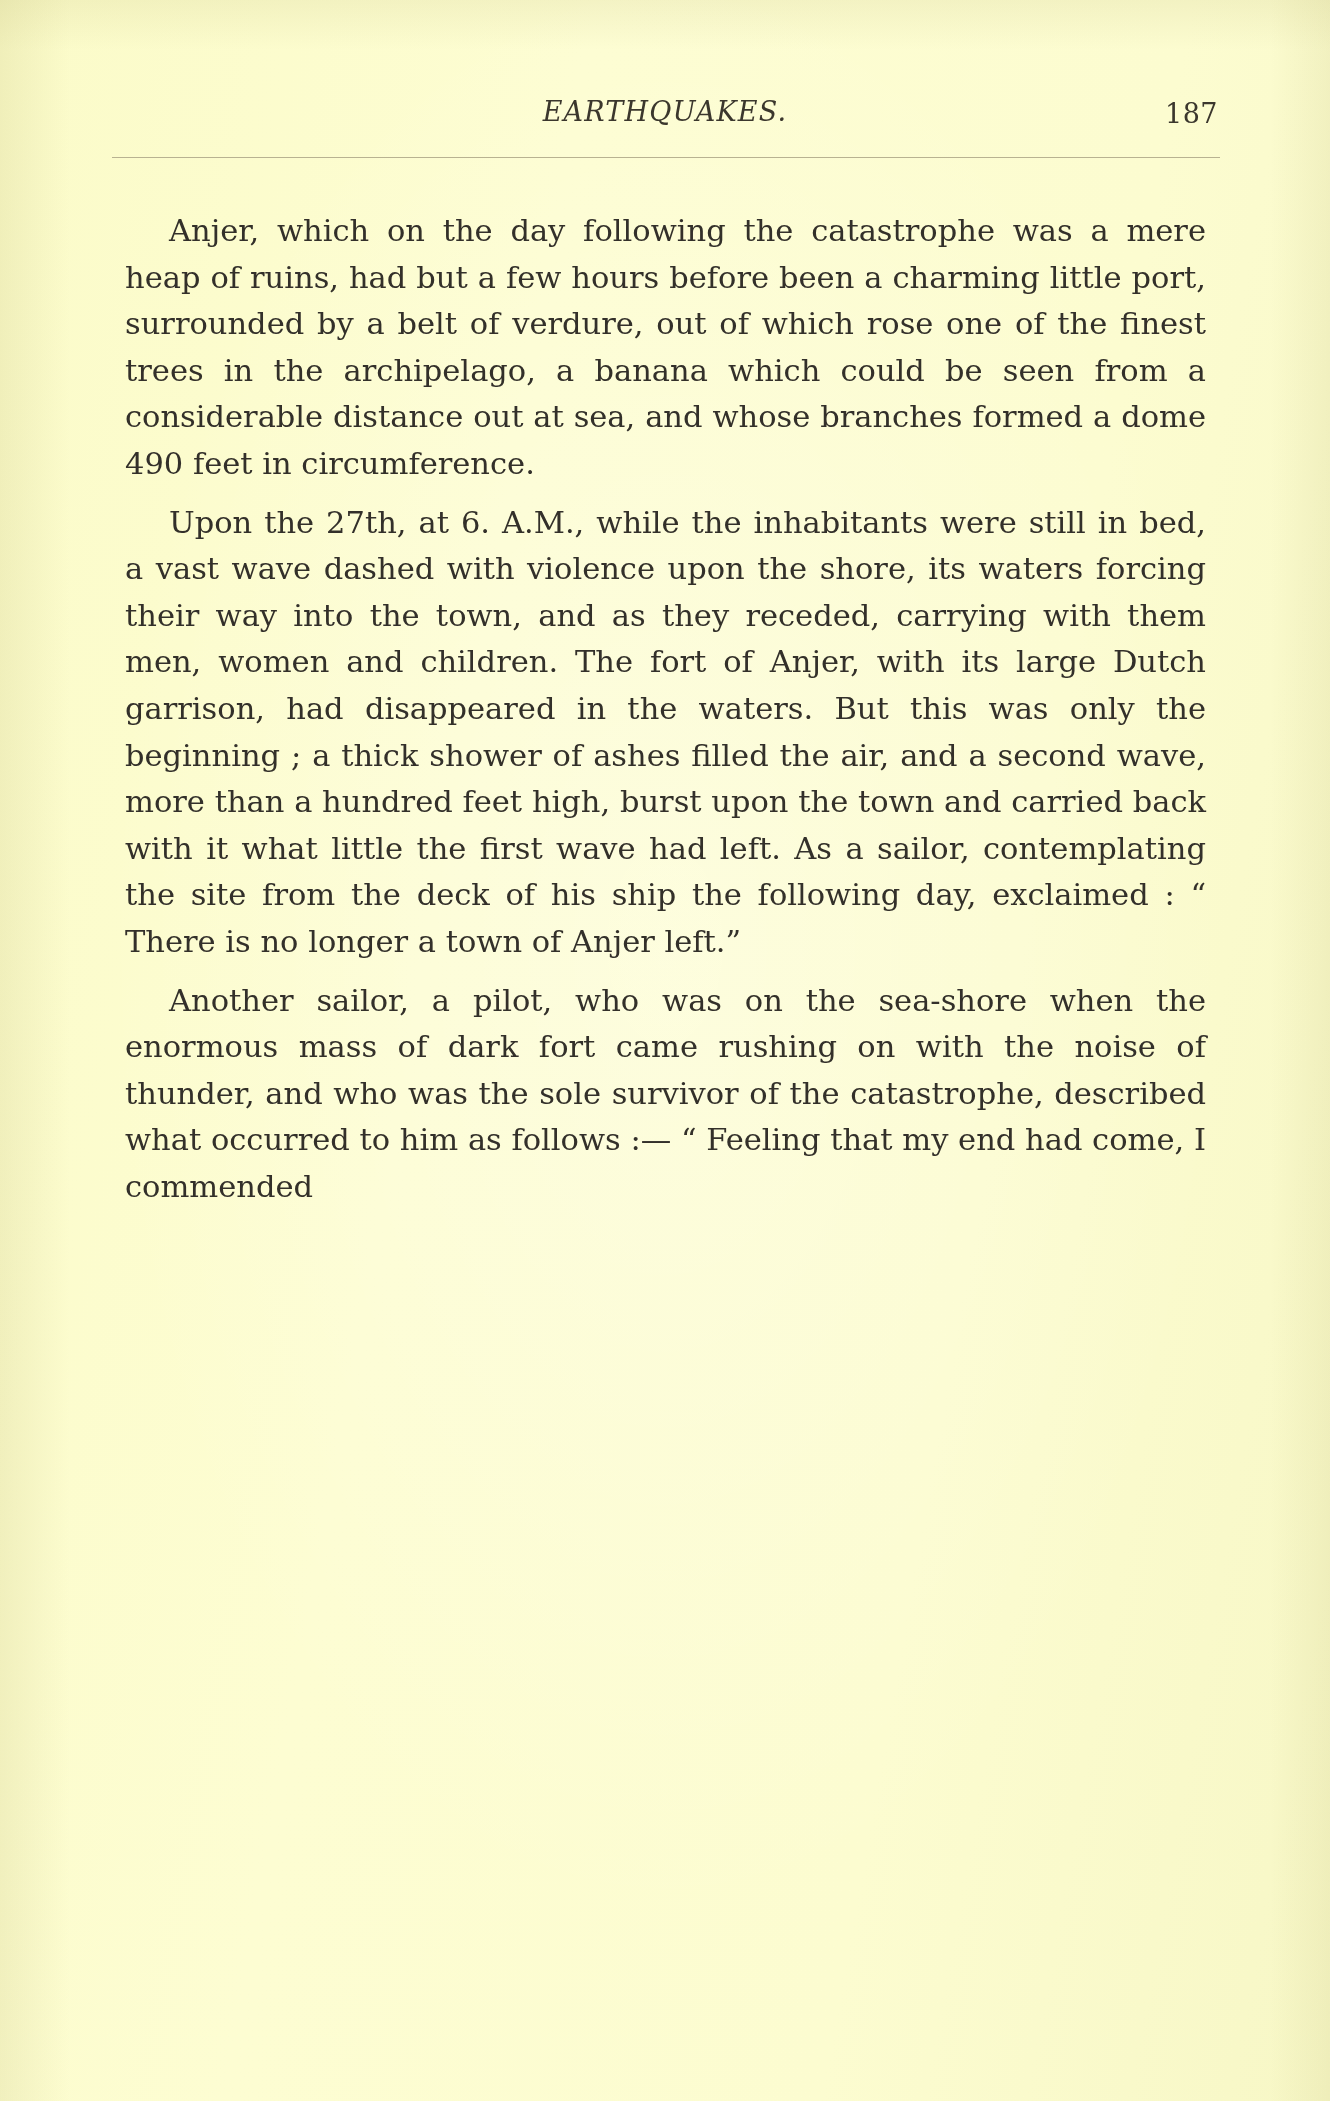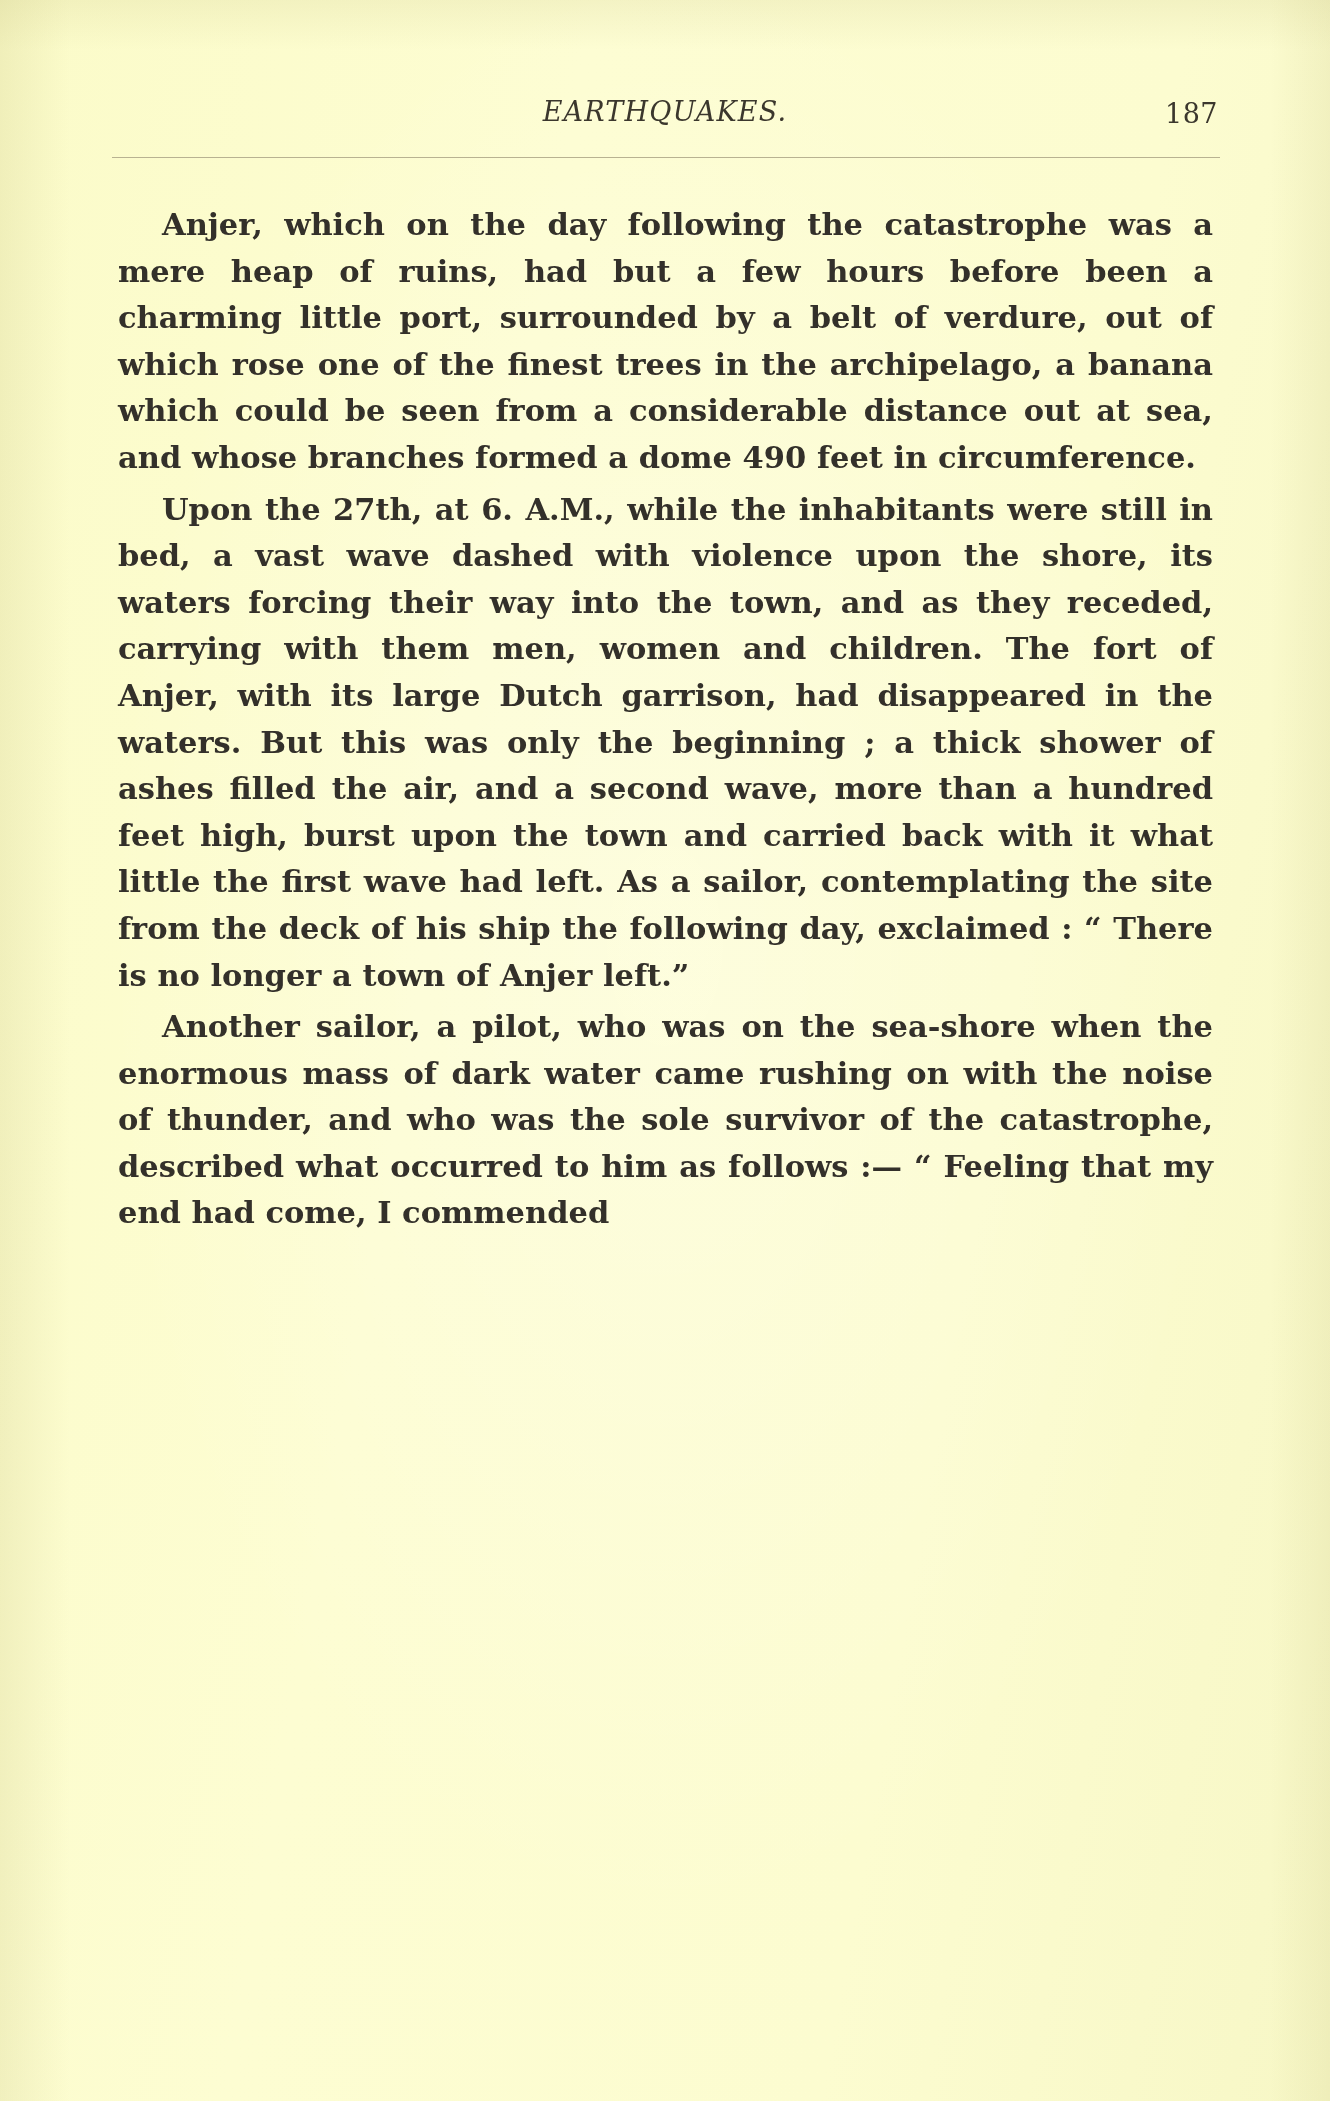--- a/index.html
+++ b/index.html
@@ -71,38 +71,37 @@
   .body-text {
     position: absolute;
     left: 113px;
     top: 196px;
     width: 1105px;
     font-size: 30.5px;
     line-height: 46.6px;
     color: #33302a;
   }
   p {
-    margin: 5px;
+    margin: 12px;
     text-align: justify;
     text-indent: 44px;
     text-justify: inter-word;
-    font-weight: bold;
   }
 </style>
 </head>
 <body>
 
 <div class="page">
 
   <div class="header">
     <div class="running-title">EARTHQUAKES.</div>
     <div class="folio">187</div>
   </div>
 
   <div class="rule"></div>
 
   <div class="body-text">
     <p>Anjer, which on the day following the catastrophe was a mere heap of ruins, had but a few hours before been a charming little port, surrounded by a belt of verdure, out of which rose one of the finest trees in the archipelago, a banana which could be seen from a considerable distance out at sea, and whose branches formed a dome 490 feet in circumference.</p>
     <p>Upon the 27th, at 6. A.M., while the inhabitants were still in bed, a vast wave dashed with violence upon the shore, its waters forcing their way into the town, and as they receded, carrying with them men, women and children.  The fort of Anjer, with its large Dutch garrison, had disappeared in the waters.  But this was only the beginning ; a thick shower of ashes filled the air, and a second wave, more than a hundred feet high, burst upon the town and carried back with it what little the first wave had left.  As a sailor, contemplating the site from the deck of his ship the following day, exclaimed : “ There is no longer a town of Anjer left.”</p>
-    <p>Another sailor, a pilot, who was on the sea-shore when the enormous mass of dark water came rushing on with the noise of thunder, and who was the sole survivor of the catastrophe, described what occurred to him as follows :— “ Feeling that my end had come, I commended</p>
+    <p>Another sailor, a pilot, who was on the sea-shore when the enormous mass of dark fort came rushing on with the noise of thunder, and who was the sole survivor of the catastrophe, described what occurred to him as follows :— “ Feeling that my end had come, I commended</p>
   </div>
 
 </div>
 
 </body></html>

